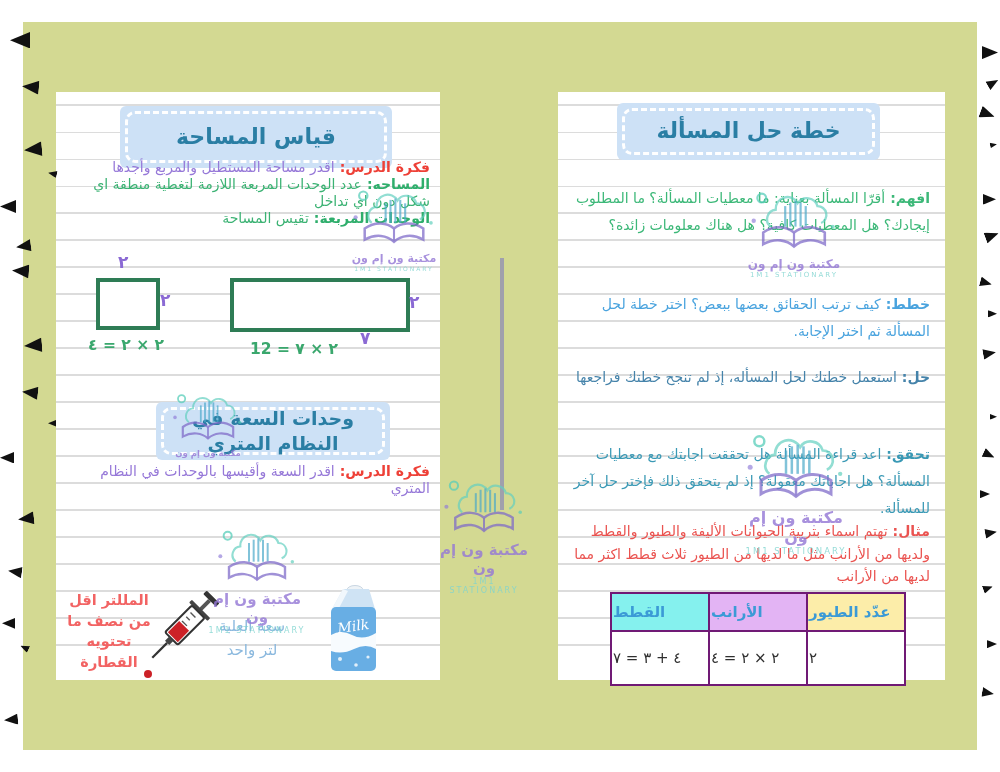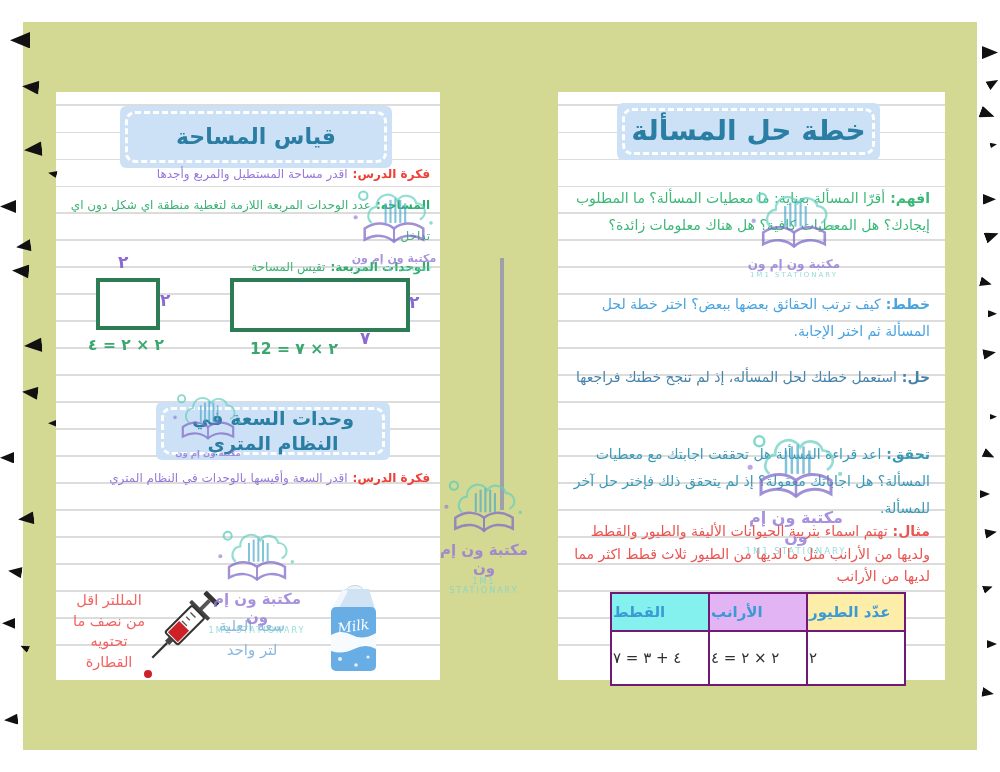--- a/index.html
+++ b/index.html
@@ -15,41 +15,41 @@
   }
   .page-left{left:56px;width:384px;}
   .page-right{left:558px;width:387px;}
   .divider{position:absolute;left:500px;top:258px;width:4px;height:252px;background:#a0a0ac;}
 
   .title-box{position:absolute;background:#cde1f6;border-radius:6px;display:flex;align-items:center;justify-content:center;}
   .title-box .dash{position:absolute;inset:5px;border:3px dashed #ffffff;border-radius:10px;}
   .title-box .ttl{position:relative;color:#2a7ea4;font-weight:bold;text-align:center;direction:rtl;line-height:1.3;}
 
   .rtl{direction:rtl;text-align:right;}
-  .flow{position:absolute;font-size:12px;line-height:31px;}
+  .flow{position:absolute;font-size:14px;line-height:17px;}
   .lbl{font-weight:bold;margin-inline-end:5px;}
 
   .c-red{color:#ee4037;}
   .c-purple{color:#9678d8;}
   .c-green{color:#3bb273;}
   .c-dgreen{color:#2fae6c;}
   .c-ink{color:#6b6b6b;font-weight:bold;}
   .c-gray{color:#9a9a9a;}
   .c-lblue{color:#9ab4d8;}
   .c-understand{color:#3cb878;}
   .c-plan{color:#49a3de;}
   .c-solve{color:#4583aa;}
   .c-check{color:#3a99b5;}
   .c-example{color:#ea5350;}
 
   .shape{position:absolute;border:4px solid #2e7c55;background:#fff;}
   .shape-num{position:absolute;color:#8b6ad4;font-weight:bold;font-size:17px;}
   .equation{position:absolute;color:#3aa76d;font-weight:bold;font-size:15.5px;direction:rtl;text-align:center;}
 
-  .dropper-note{position:absolute;left:66px;top:590px;width:86px;color:#f26363;font-size:14.5px;line-height:20.5px;text-align:center;direction:rtl;}
+  .dropper-note{position:absolute;left:66px;top:590px;width:86px;color:#f26363;font-size:14.5px;line-height:20.5px;text-align:center;direction:rtl;font-weight:bold;}
   .carton-note{position:absolute;left:210px;top:614px;width:84px;color:#8ab8de;font-size:15px;line-height:24px;text-align:center;direction:rtl;}
 
   .step{position:absolute;left:568px;width:362px;font-size:14px;line-height:27px;direction:rtl;text-align:right;}
   .example-block{line-height:22.5px !important;}
 
   table.animals{position:absolute;left:610px;top:592px;width:296px;border-collapse:collapse;direction:rtl;table-layout:fixed;}
   table.animals td{border:2px solid #701a75;text-align:left;font-size:15px;}
   table.animals .hd{height:34px;color:#3b9ad6;font-weight:bold;}
   table.animals .val{height:50px;color:#2f2f2f;background:#fff;}
   .bg-yellow{background:#fceda9;}
@@ -144,21 +144,21 @@
     <circle cx="14" cy="76" r="2" fill="#ffffff" opacity="0.8"></circle>
     <circle cx="42" cy="74" r="1.6" fill="#ffffff" opacity="0.8"></circle>
     <circle cx="30" cy="82" r="1.8" fill="#ffffff" opacity="0.8"></circle>
   </svg>
 </div>
 
 <div class="page page-right"></div>
 
 <div class="title-box" style="left:617px;top:103px;width:263px;height:57px;">
   <div class="dash"></div>
-  <div class="ttl" style="font-size:28px;">خطة حل المسألة</div>
+  <div class="ttl" style="font-size:22px;">خطة حل المسألة</div>
 </div>
 
 <div class="step" style="top:185px;">
   <span class="lbl c-understand">افهم:</span><span class="c-understand">أقرّا المسألة بعناية: ما معطيات المسألة؟ ما المطلوب إيجادك؟ هل المعطيات كافية؟ هل هناك معلومات زائدة؟</span>
 </div>
 <div class="step" style="top:291px;">
   <span class="lbl c-plan">خطط:</span><span class="c-plan">كيف ترتب الحقائق بعضها ببعض؟ اختر خطة لحل المسألة ثم اختر الإجابة.</span>
 </div>
 <div class="step" style="top:364px;">
   <span class="lbl c-solve">حل:</span><span class="c-solve">استعمل خطتك لحل المسأله، إذ لم تنجح خطتك فراجعها</span>

